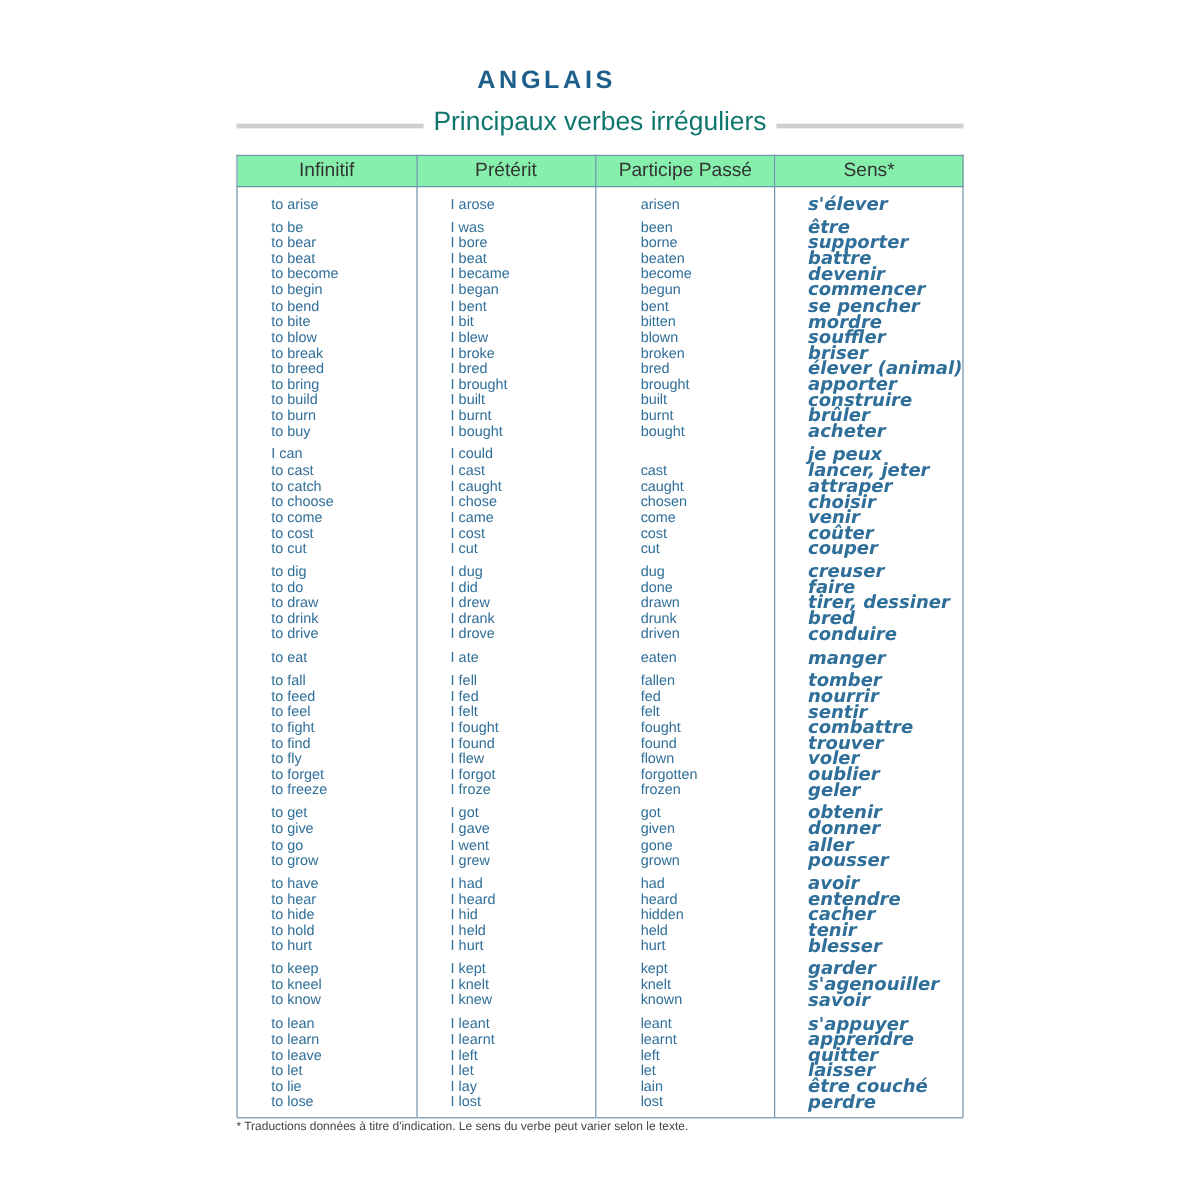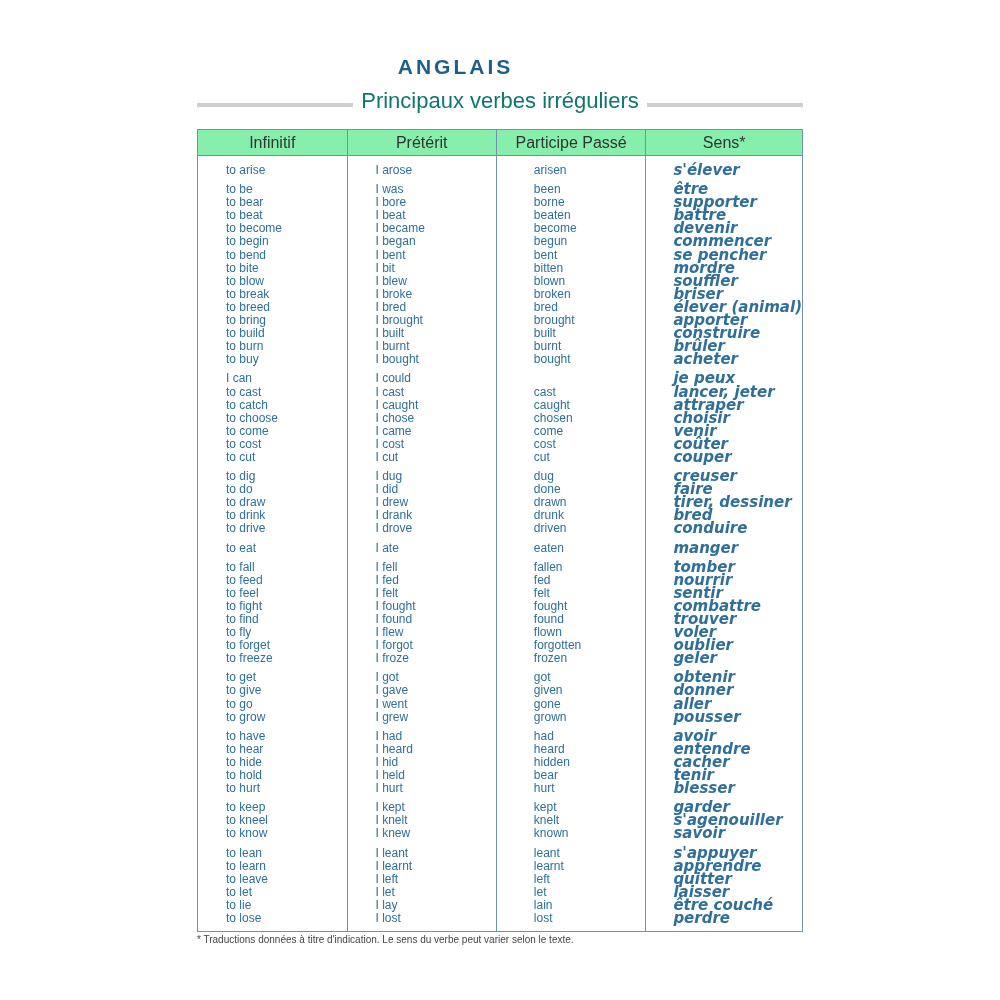--- a/index.html
+++ b/index.html
@@ -262,21 +262,21 @@
           <div class="group">
             <span class="cell">got</span>
             <span class="cell">given</span>
             <span class="cell">gone</span>
             <span class="cell">grown</span>
           </div>
           <div class="group">
             <span class="cell">had</span>
             <span class="cell">heard</span>
             <span class="cell">hidden</span>
-            <span class="cell">bear</span>
+            <span class="cell">held</span>
             <span class="cell">hurt</span>
           </div>
           <div class="group">
             <span class="cell">kept</span>
             <span class="cell">knelt</span>
             <span class="cell">known</span>
           </div>
           <div class="group">
             <span class="cell">leant</span>
             <span class="cell">learnt</span>

